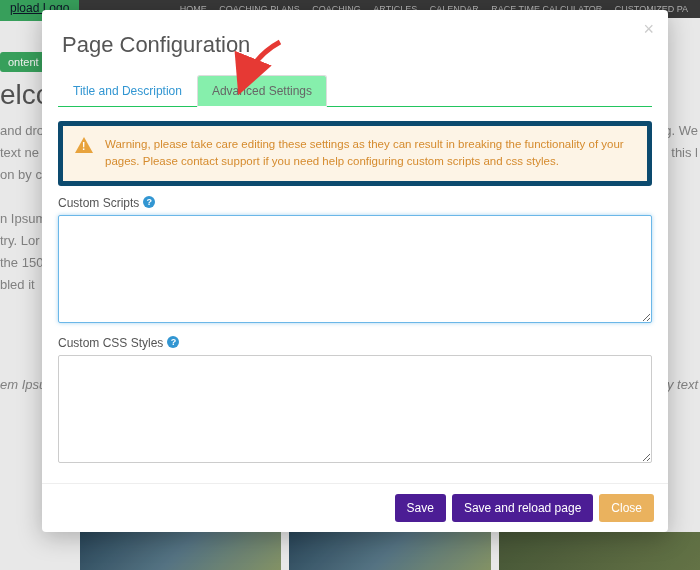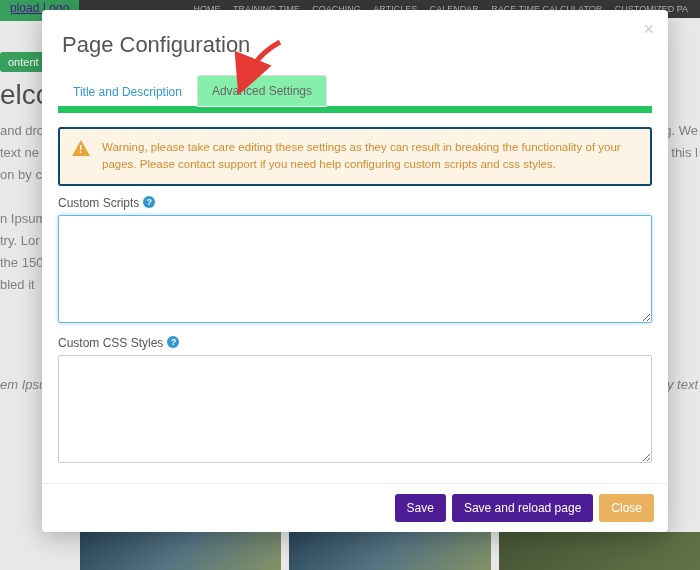--- a/index.html
+++ b/index.html
@@ -24,21 +24,21 @@
     padding-right: 12px;
     line-height: 18px;
     white-space: nowrap;
     overflow: hidden;
   }
   .bg-header span { margin-left: 10px; }
   .bg-logo {
     position: absolute;
     top: 0; left: 0;
     background: #3aa860;
-    color: #4c1d95;
+    color: #0f172a;
     padding: 1px 10px 6px 10px;
     font-size: 12px;
     text-decoration: underline;
   }
   .bg-content-btn {
     position: absolute;
     top: 52px; left: 0;
     background: #3aa860;
     color: #fff;
     padding: 4px 8px;
@@ -99,23 +99,22 @@
     color: #555;
     padding: 22px 20px 16px 20px;
   }
   .modal-body {
     flex: 1;
     padding: 0 12px 4px 12px;
     overflow: hidden;
   }
   .tabs {
     display: flex;
-    border-bottom: 7px solid #22c55e;
+    border-bottom: 1px solid #22c55e;
     margin: 0 4px;
-    align-items: center;
   }
   .tab {
     padding: 8px 14px;
     font-size: 12px;
     color: #3296d2;
     cursor: pointer;
     border: 1px solid transparent;
     border-bottom: none;
     position: relative;
     top: 1px;
@@ -124,21 +123,21 @@
   .tab.active {
     color: #666;
     border-color: #ddd;
     border-bottom: 1px solid #fff;
     background: #86efac;
     border-radius: 3px 3px 0 0;
   }
   .alert {
     margin: 14px 4px 10px 4px;
     background: #fdf4e6;
-    border: 2px solid #0c4a6e;
+    border: 5px solid #0c4a6e;
     border-radius: 3px;
     padding: 10px 12px 10px 42px;
     position: relative;
     color: #d58b2e;
     font-size: 11.5px;
     line-height: 1.5;
   }
   .alert-icon {
     position: absolute;
     left: 12px; top: 11px;
@@ -215,21 +214,21 @@
     top: 36px;
     left: 234px;
     pointer-events: none;
   }
 </style>
 </head>
 <body>
 
 <div class="bg-header">
   <span>HOME</span>
-  <span>TRAINING TIME</span>
+  <span>COACHING PLANS</span>
   <span>COACHING</span>
   <span>ARTICLES</span>
   <span>CALENDAR</span>
   <span>RACE TIME CALCULATOR</span>
   <span>CUSTOMIZED PA</span>
 </div>
 <div class="bg-logo">pload Logo</div>
 <div class="bg-content-btn">ontent</div>
 <div class="bg-text" style="top:84px; font-size:28px; color:#555;">elco</div>
 <div class="bg-text" style="top:120px;">and dro</div>

